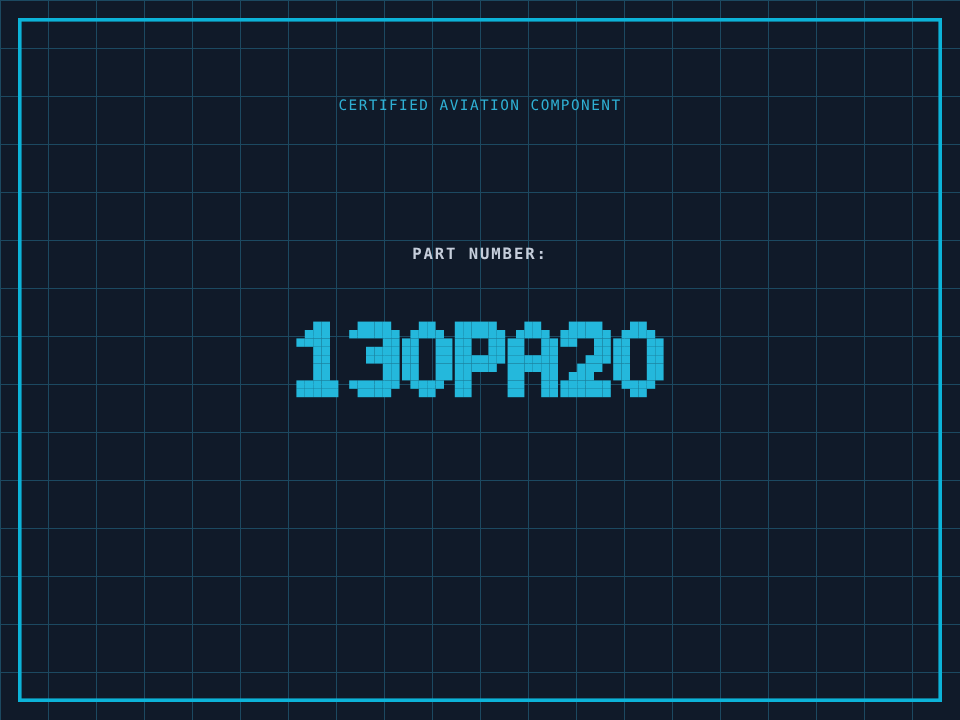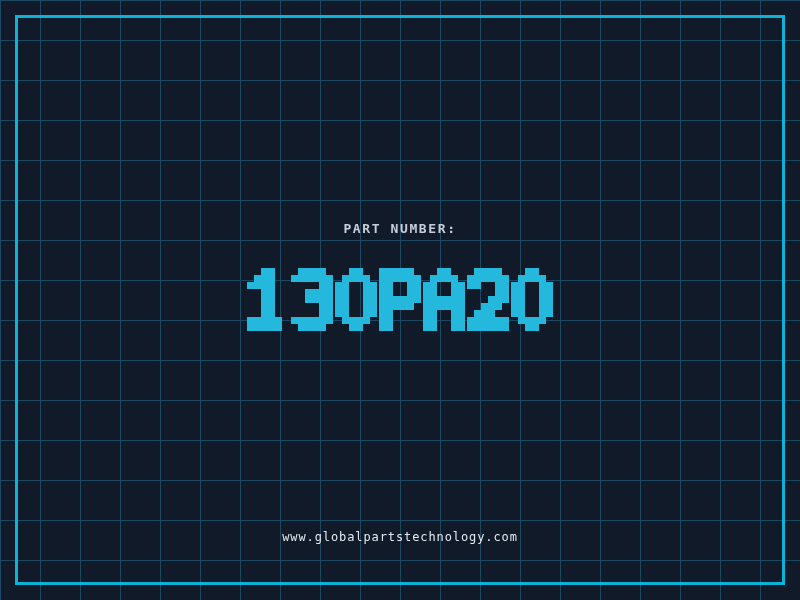--- a/index.html
+++ b/index.html
@@ -45,21 +45,21 @@
     color: var(--title);
   }
   .subtitle {
     top: 81px;
     font-size: 12px;
     font-weight: 400;
     letter-spacing: 1.2px;
     color: var(--subtitle);
   }
   .pn-label {
-    top: 221px;
+    top: 205px;
     font-size: 13px;
     font-weight: 600;
     letter-spacing: 1.6px;
     color: var(--label);
   }
   .pn-display {
     position: absolute;
     top: 268px;
     left: 0; right: 0;
     display: flex;
@@ -85,20 +85,21 @@
     color: var(--url);
   }
 </style>
 </head>
 <body>
 
 <div class="stage">
   <div class="frame"></div>
 
 
+  <div class="txt subtitle">CERTIFIED AVIATION COMPONENT</div>
 
   <div class="txt pn-label">PART NUMBER:</div>
 
   <div class="pn-display" id="pn-display">
       <div class="pn-char">
         <div class="px" style="left: 14px; top: 0px;"></div>
         <div class="px" style="left: 21px; top: 0px;"></div>
         <div class="px" style="left: 7px; top: 7px;"></div>
         <div class="px" style="left: 14px; top: 7px;"></div>
         <div class="px" style="left: 21px; top: 7px;"></div>
@@ -341,14 +342,13 @@
         <div class="px" style="left: 35px; top: 42px;"></div>
         <div class="px" style="left: 7px; top: 49px;"></div>
         <div class="px" style="left: 14px; top: 49px;"></div>
         <div class="px" style="left: 21px; top: 49px;"></div>
         <div class="px" style="left: 28px; top: 49px;"></div>
         <div class="px" style="left: 14px; top: 56px;"></div>
         <div class="px" style="left: 21px; top: 56px;"></div>
       </div>
     </div>
 
-  <div class="txt url">www.globalpartstechnology.com</div>
 </div>
 
 </body></html>

